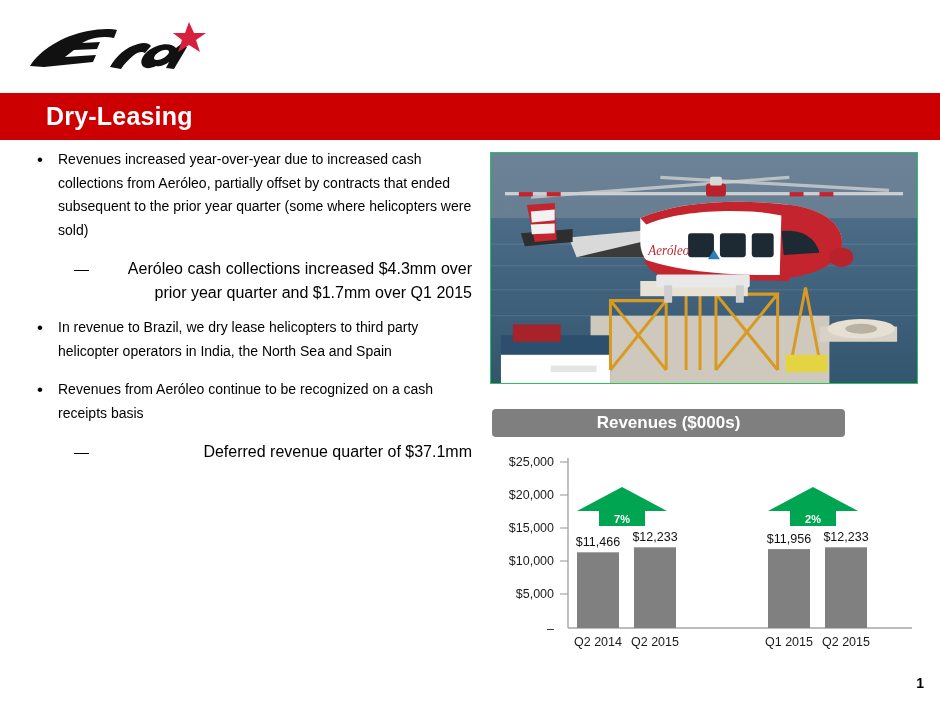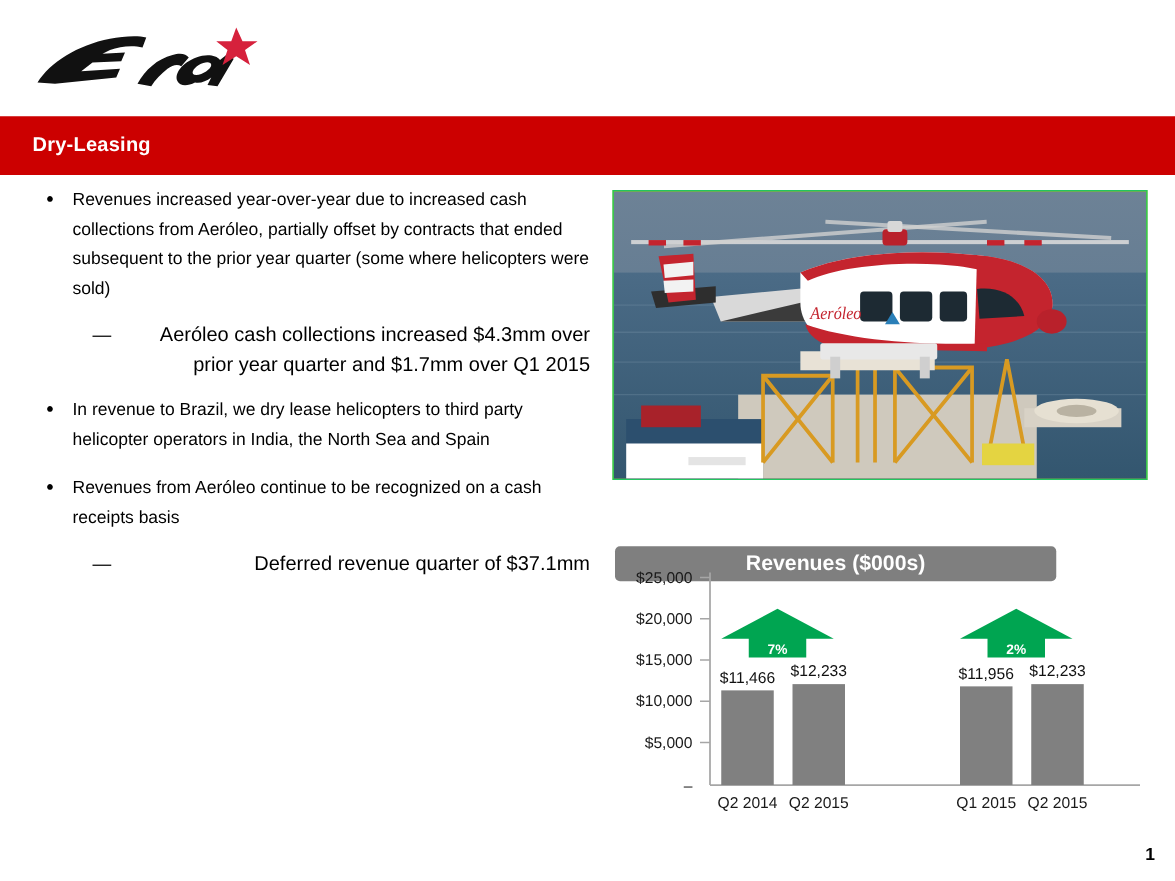--- a/index.html
+++ b/index.html
@@ -31,24 +31,24 @@
     left: 0;
     top: 93px;
     width: 940px;
     height: 47px;
     background: #CC0000;
     display: flex;
     align-items: center;
   }
   #title-text {
     color: #ffffff;
-    font-size: 16px;
+    font-size: 25px;
     font-weight: bold;
     letter-spacing: 0.2px;
-    margin-left: 26px;
+    margin-left: 46px;
   }
 
   
   #body-copy {
     position: absolute;
     left: 32px;
     top: 148px;
     width: 440px;
   }
   .bullet-row {
@@ -112,21 +112,20 @@
     position: absolute;
     left: 0;
     top: 0;
     width: 353px;
     height: 28px;
     background: #7F7F7F;
     border-radius: 4px;
     display: flex;
     align-items: center;
     justify-content: center;
-    margin-top: 28px;
   }
   #chart-title-text {
     color: #ffffff;
     font-size: 17px;
     font-weight: bold;
   }
   #plot-area {
     position: absolute;
     left: 0;
     top: 34px;

